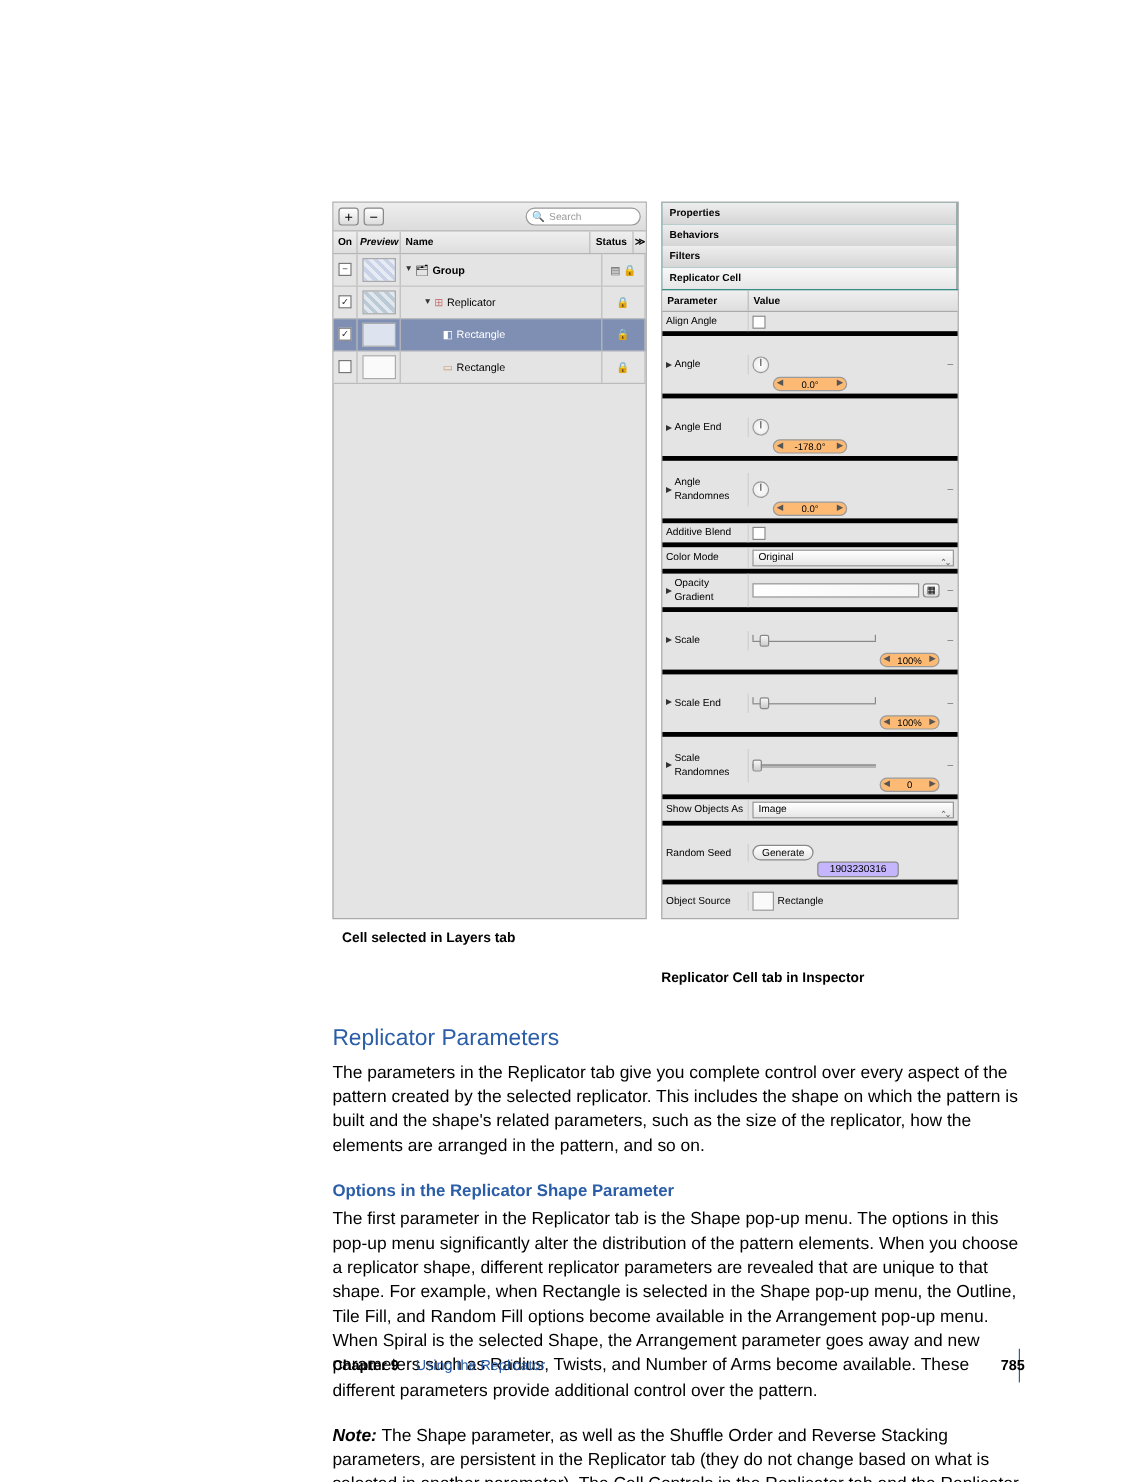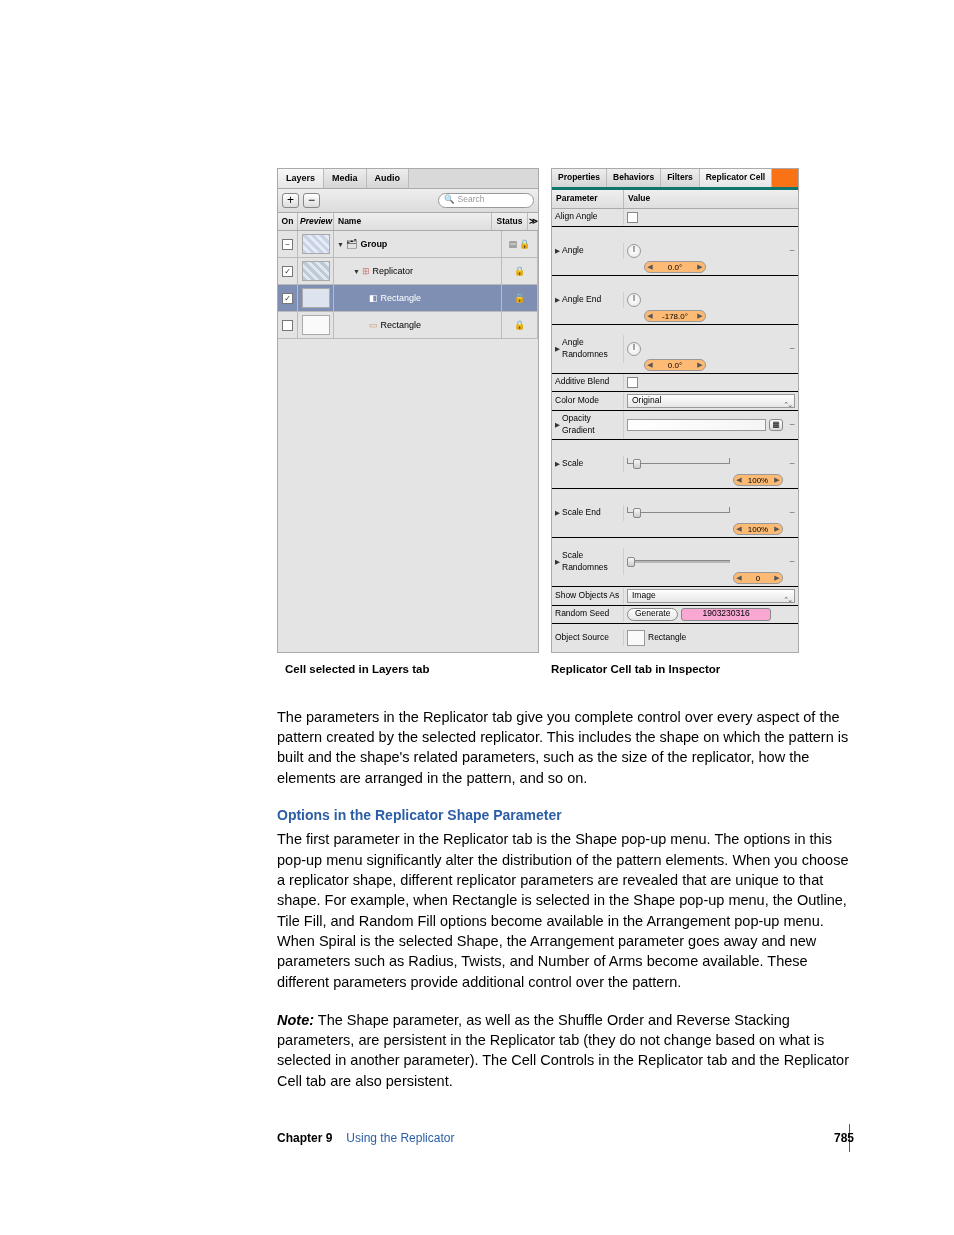--- a/index.html
+++ b/index.html
@@ -123,43 +123,44 @@
     .layer-row.selected .lock { color: #eee;}
     
     .inspector-panel {
       width: 248px;
       border: 1px solid #aaa;
       font-size: 8.5px;
       background: #e4e4e4;
     }
     .insp-tabs {
       display: flex;
-      background: #f97316;
-      border-bottom: 3px solid #0f766e;
+      background: #0f766e;
+      border-bottom: 1px solid #0f766e;
+      flex-direction: column;
     }
     .insp-tab {
       flex: 0 0 auto;
       padding: 3px 6px;
       border-right: 1px solid #bbb;
       background: linear-gradient(#eee,#d5d5d5);
       font-weight: bold;
       white-space: nowrap;
     }
     .insp-tab.active { background: linear-gradient(#f8f8f8,#e6e6e6); }
     .insp-head {
       display: flex;
       background: linear-gradient(#efefef,#dedede);
       border-bottom: 1px solid #aaa;
       font-weight: bold;
     }
     .ih-param { width: 72px; padding: 3px 4px; border-right: 1px solid #bbb;}
     .ih-val { flex: 1; padding: 3px 4px;}
     .prow {
       display: flex;
-      border-bottom: 1px solid #000000;
+      border-bottom: 4px solid #000000;
       min-height: 18px;
       align-items: center;
     }
     .pcell-label { width: 72px; padding: 2px 3px; display: flex; align-items: center; gap: 2px; border-right: 1px solid #cfcfcf;}
     .pcell-val { flex: 1; padding: 2px 3px; display: flex; align-items: center; gap: 3px;}
     .pcell-end { width: 12px; text-align: center; color: #666;}
     .disc { font-size: 6.5px; color: #333;}
     .dial {
       width: 14px; height: 14px; border-radius: 50%;
       border: 1px solid #999;
@@ -234,37 +235,37 @@
       border: 1px solid #888; border-radius: 2px;
     }
     .genbtn {
       height: 13px; border: 1px solid #888; border-radius: 7px;
       background: linear-gradient(#fff,#e6e6e6);
       padding: 0 7px; font-size: 8.5px;
       display: inline-flex; align-items: center;
     }
     .seedbox {
       height: 13px; border: 1px solid #888; border-radius: 3px;
-      background: #f9a8d4; padding: 0 20px; font-size: 8.5px;
-      display: inline-flex; align-items: center;
+      background: #c4b5fd; padding: 0 9px; font-size: 8.5px;
+      display: inline-flex; align-items: center; margin-top: 28px;
     }
     .objsrc-box {
       width: 18px; height: 16px; border: 1px solid #999; background: #fafafa;
     }
     .captions {
       display: flex;
       gap: 12px;
       margin-bottom: 30px;
     }
     .caption {
       font-weight: bold;
       font-size: 11.5px;
     }
     .caption.left { width: 262px; padding-left: 8px;}
-    .caption.right { width: 248px; }
+    .caption.right { width: 248px; margin-top: 33px; }
     h2.section {
       color: #2b5ea6;
       font-size: 19px;
       font-weight: 500;
       margin-bottom: 4px;
     }
     h3.subsection {
       color: #2b5ea6;
       font-size: 14px;
       font-weight: 600;
@@ -294,25 +295,20 @@
     .page-num { margin-left: auto; font-weight: bold;}
   </style>
 </head>
 <body>
 
 <div class="page">
 
   <div class="figures">
 
     <div class="layers-panel">
-      <div class="panel-tabs">
-        <div class="panel-tab active">Layers</div>
-        <div class="panel-tab">Media</div>
-        <div class="panel-tab">Audio</div>
-      </div>
       <div class="panel-toolbar">
         <div class="sq-btn">+</div>
         <div class="sq-btn">−</div>
         <div class="search-pill">
           <span>🔍</span>
           <span>Search</span>
         </div>
       </div>
       <div class="layers-header">
         <div class="col-on">On</div>
@@ -582,20 +578,21 @@
         </div>
       </div>
     </div>
   </div>
 
   <div class="captions">
     <div class="caption left">Cell selected in Layers tab</div>
     <div class="caption right">Replicator Cell tab in Inspector</div>
   </div>
 
+  <h2 class="section">Replicator Parameters</h2>
   <p class="body-para">The parameters in the Replicator tab give you complete control over every aspect of the pattern created by the selected replicator. This includes the shape on which the pattern is built and the shape's related parameters, such as the size of the replicator, how the elements are arranged in the pattern, and so on.</p>
 
   <h3 class="subsection">Options in the Replicator Shape Parameter</h3>
   <p class="body-para">The first parameter in the Replicator tab is the Shape pop-up menu. The options in this pop-up menu significantly alter the distribution of the pattern elements. When you choose a replicator shape, different replicator parameters are revealed that are unique to that shape. For example, when Rectangle is selected in the Shape pop-up menu, the Outline, Tile Fill, and Random Fill options become available in the Arrangement pop-up menu. When Spiral is the selected Shape, the Arrangement parameter goes away and new parameters such as Radius, Twists, and Number of Arms become available. These different parameters provide additional control over the pattern.</p>
 
 
   <p class="body-para">
     <span class="note-label">Note:</span><span>  The Shape parameter, as well as the Shuffle Order and Reverse Stacking parameters, are persistent in the Replicator tab (they do not change based on what is selected in another parameter). The Cell Controls in the Replicator tab and the Replicator Cell tab are also persistent.</span>
   </p>
 </div>

